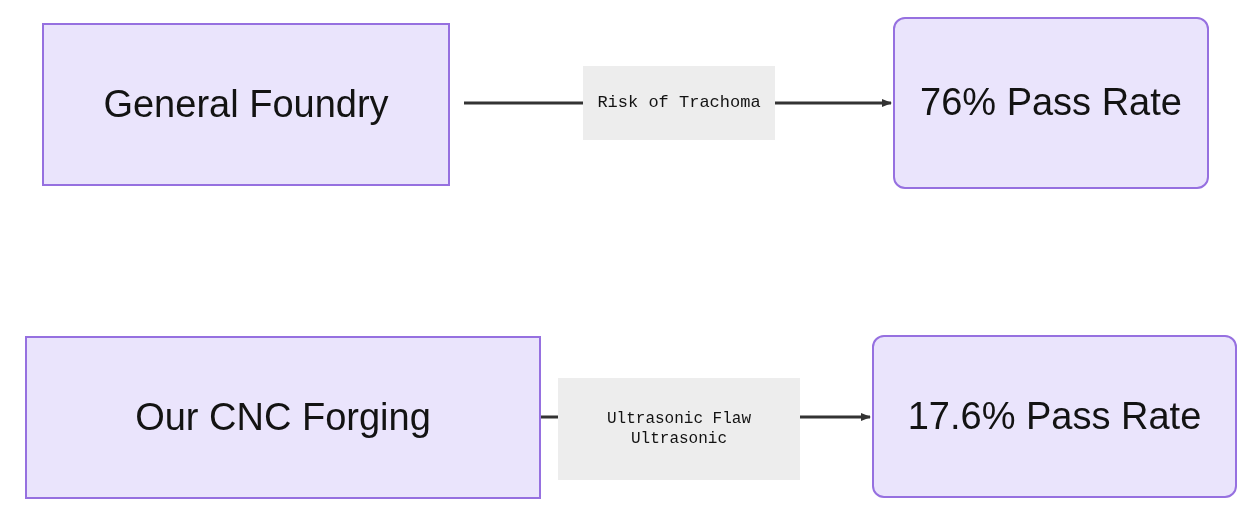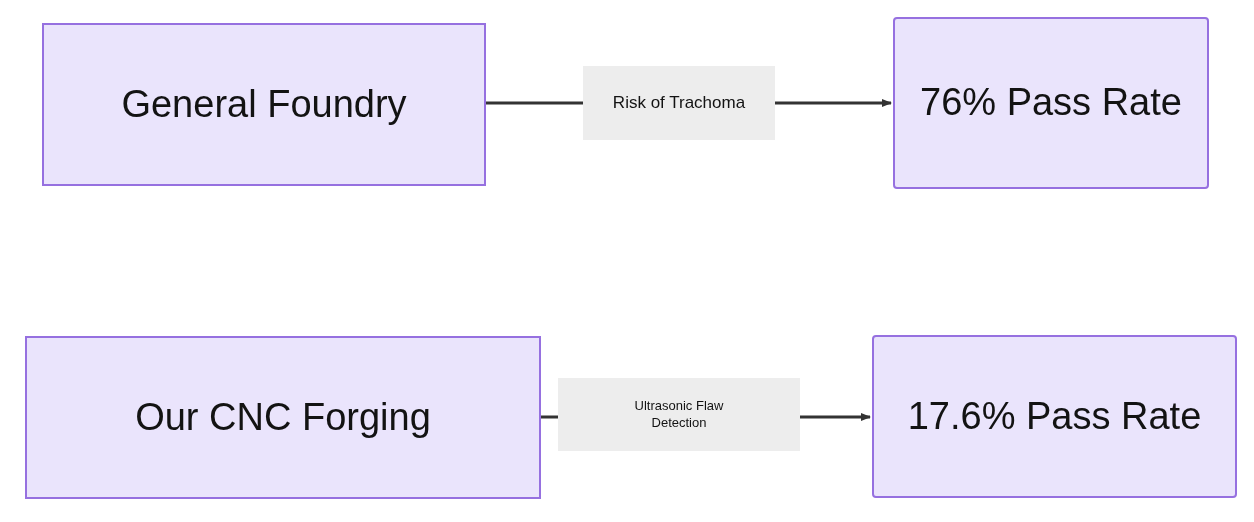--- a/index.html
+++ b/index.html
@@ -17,44 +17,45 @@
     box-sizing:border-box;
     background:#EAE4FC;
     border:2px solid #9670E0;
     display:flex;align-items:center;justify-content:center;
     color:#131313;
     line-height:1.1;
     text-align:center;
     white-space:nowrap;
   }
   .node.sharp{border-radius:0;}
-  .node.round{border-radius:4px;}
+  .node.round{border-radius:12px;}
   .node-label{display:block;padding:0 8px;}
 
   
-  #node-general-foundry{left:42px;top:23px;width:444px;height:163px;font-size:38px;}
+  #node-general-foundry{left:42px;top:23px;width:408px;height:163px;font-size:38px;}
   #node-pass-76{left:893px;top:17px;width:316px;height:172px;font-size:38px;}
   
   #node-our-cnc-forging{left:25px;top:336px;width:516px;height:163px;font-size:38px;}
   #node-pass-992{left:872px;top:335px;width:365px;height:163px;font-size:38px;}
 
   
   #edge-layer{position:absolute;left:0;top:0;width:1254px;height:522px;pointer-events:none;}
 
   .edge-label{
     position:absolute;
     background:#EDEDED;
     color:#131313;
     text-align:center;
     display:flex;align-items:center;justify-content:center;
     box-sizing:border-box;
     line-height:1.25;
+    font-family:Liberation Mono, monospace;
   }
   #edge-label-top{left:583px;top:66px;width:192px;height:74px;font-size:17px;}
-  #edge-label-bottom{left:558px;top:378px;width:242px;height:73px;font-size:13px;}
+  #edge-label-bottom{left:558px;top:378px;width:242px;height:102px;font-size:16px;}
   .edge-label-text{display:block;padding:0 6px;}
 </style>
 </head>
 <body>
 
 <div id="diagram">
 
   <svg id="edge-layer" width="1254" height="522" viewBox="0 0 1254 522" xmlns="http://www.w3.org/2000/svg">
     <defs>
       <marker id="arrowhead" markerWidth="10" markerHeight="8" refX="9" refY="4" orient="auto" markerUnits="userSpaceOnUse">
@@ -85,21 +86,21 @@
     <span class="node-label">76% Pass Rate</span>
   </div>
 
   <div class="node sharp" id="node-our-cnc-forging">
     <span class="node-label">Our CNC Forging</span>
   </div>
 
   <div class="edge-label" id="edge-label-bottom">
     <span class="edge-label-text">
       <span>Ultrasonic Flaw</span><br>
-      <span>Detection</span>
+      <span>Ultrasonic</span>
     </span>
   </div>
 
   <div class="node round" id="node-pass-992">
     <span class="node-label">17.6% Pass Rate</span>
   </div>
 
 </div>
 
 </body></html>

